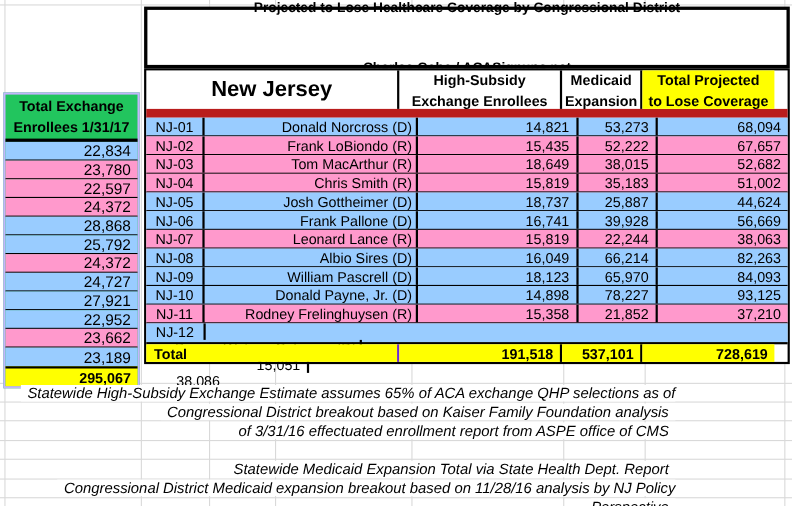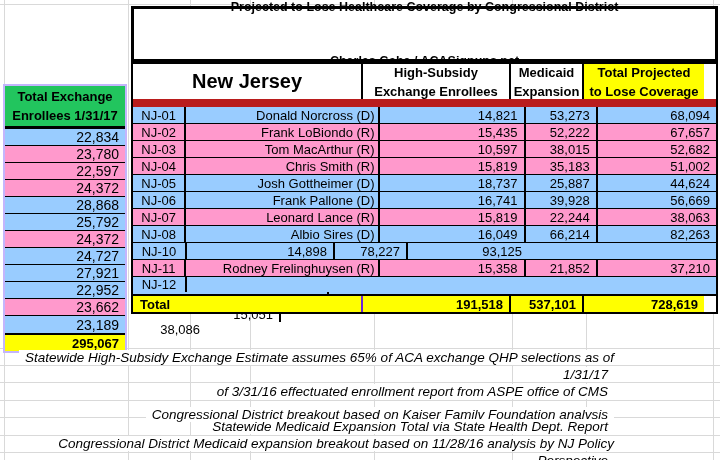--- a/index.html
+++ b/index.html
@@ -85,21 +85,21 @@
   .dem { background:var(--dem,#99CCFF); }
   .rep { background:var(--rep,#FF99CC); }
   .hl  { background:var(--hl,#FFFF00); }
 
   
   .fn {
     position:absolute; left:0; width:614px; text-align:right;
     font-style:italic; font-size:13.5px; line-height:17px; z-index:2;
   }
   .fn > span { background:#fff; padding:0 6px; }
-  #fn1 { top:349px; } #fn2 { top:366px;margin-top:40px; } #fn3 { top:383px; }
+  #fn1 { top:349px; } #fn2 { top:366px; } #fn3 { top:383px; }
   #fn4 { top:418px; } #fn5 { top:435px; }
 </style>
 </head>
 <body>
 
 <div class="page">
 
   <div id="gridlines">
       <div class="vline" style="left: 4px;"></div>
       <div class="vline" style="left: 128px;"></div>
@@ -173,21 +173,21 @@
         <div class="mt-row rep">
           <div class="mt-cell c-district">NJ-02</div>
           <div class="mt-cell c-name">Frank LoBiondo (R)</div>
           <div class="mt-cell c-hs num">15,435</div>
           <div class="mt-cell c-med num">52,222</div>
           <div class="mt-cell c-tot num">67,657</div>
         </div>
         <div class="mt-row rep">
           <div class="mt-cell c-district">NJ-03</div>
           <div class="mt-cell c-name">Tom MacArthur (R)</div>
-          <div class="mt-cell c-hs num">10,597</div>
+          <div class="mt-cell c-hs num">18,649</div>
           <div class="mt-cell c-med num">38,015</div>
           <div class="mt-cell c-tot num">52,682</div>
         </div>
         <div class="mt-row rep">
           <div class="mt-cell c-district">NJ-04</div>
           <div class="mt-cell c-name">Chris Smith (R)</div>
           <div class="mt-cell c-hs num">15,819</div>
           <div class="mt-cell c-med num">35,183</div>
           <div class="mt-cell c-tot num">51,002</div>
         </div>
@@ -213,21 +213,29 @@
           <div class="mt-cell c-tot num">38,063</div>
         </div>
         <div class="mt-row dem">
           <div class="mt-cell c-district">NJ-08</div>
           <div class="mt-cell c-name">Albio Sires (D)</div>
           <div class="mt-cell c-hs num">16,049</div>
           <div class="mt-cell c-med num">66,214</div>
           <div class="mt-cell c-tot num">82,263</div>
         </div>
         <div class="mt-row dem">
+          <div class="mt-cell c-district">NJ-09</div>
+          <div class="mt-cell c-name">William Pascrell (D)</div>
+          <div class="mt-cell c-hs num">18,123</div>
+          <div class="mt-cell c-med num">65,970</div>
+          <div class="mt-cell c-tot num">84,093</div>
+        </div>
+        <div class="mt-row dem">
           <div class="mt-cell c-district">NJ-10</div>
+          <div class="mt-cell c-name">Donald Payne, Jr. (D)</div>
           <div class="mt-cell c-hs num">14,898</div>
           <div class="mt-cell c-med num">78,227</div>
           <div class="mt-cell c-tot num">93,125</div>
         </div>
         <div class="mt-row rep">
           <div class="mt-cell c-district">NJ-11</div>
           <div class="mt-cell c-name">Rodney Frelinghuysen (R)</div>
           <div class="mt-cell c-hs num">15,358</div>
           <div class="mt-cell c-med num">21,852</div>
           <div class="mt-cell c-tot num">37,210</div>

